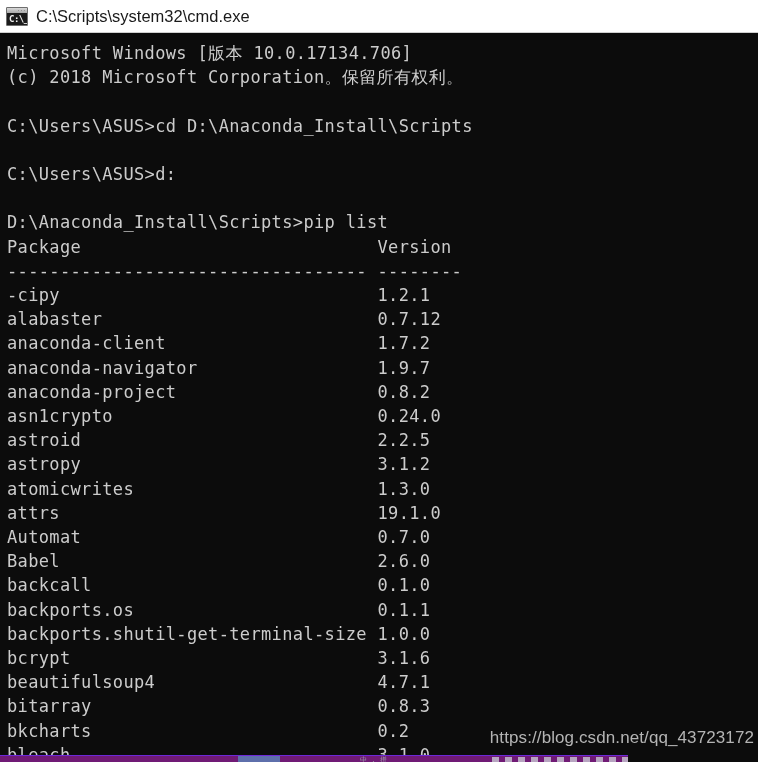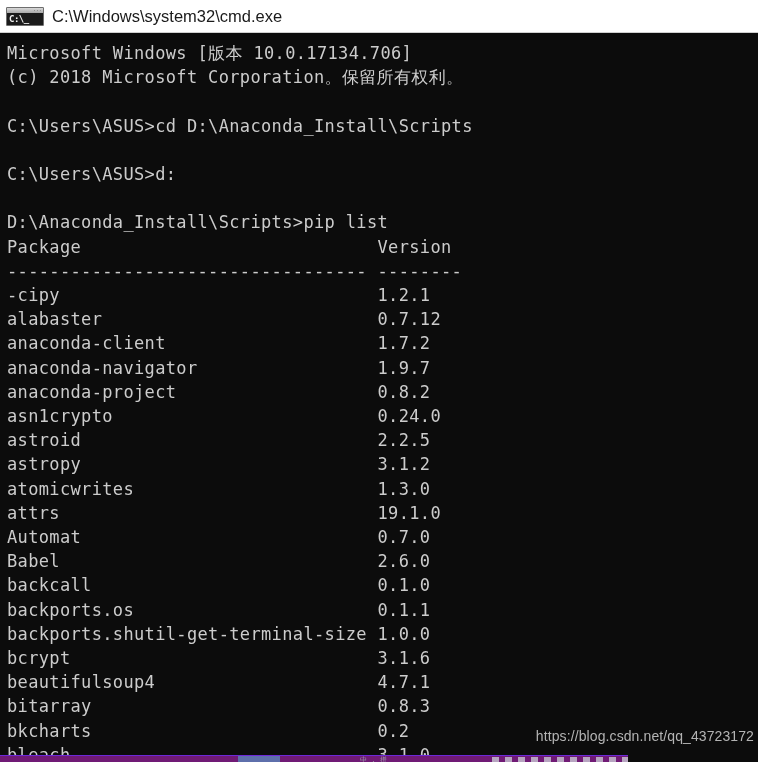--- a/index.html
+++ b/index.html
@@ -28,21 +28,21 @@
     width: 758px;
     height: 33px;
     background: #ffffff;
     border-bottom: 1px solid #cfcfcf;
     box-sizing: border-box;
     display: flex;
     align-items: center;
     padding-left: 6px;
   }
   #app-icon {
-    width: 38px;
+    width: 22px;
     height: 19px;
     flex: 0 0 auto;
     position: relative;
     background: #1b1b1b;
     border: 1px solid #6e6e6e;
     box-sizing: border-box;
     margin-right: 8px;
     border-radius: 1px;
     overflow: hidden;
   }
@@ -106,21 +106,21 @@
     white-space: pre;
     letter-spacing: 0.35px;
     -webkit-font-smoothing: none;
   }
   
   #watermark {
     position: absolute;
     right: 4px;
     top: 728px;
     font-family: "Liberation Sans", sans-serif;
-    font-size: 14px;
+    font-size: 17px;
     color: #b4b4b4;
     white-space: nowrap;
     letter-spacing: 0.1px;
   }
   
   #taskbar {
     position: absolute;
     left: 0;
     bottom: 0;
     width: 628px;
@@ -167,21 +167,21 @@
 
 <div id="window">
 
   <div id="titlebar">
     <div id="app-icon">
       <div class="icon-caption">
         <span class="dots">···</span>
       </div>
       <div class="icon-prompt">C:\_</div>
     </div>
-    <span id="title-text">C:\Windows\system32\cmd.exe</span>
+    <span id="title-text">C:\Scripts\system32\cmd.exe</span>
   </div>
 
   <div id="console">
     <pre id="console-text">Microsoft Windows [版本 10.0.17134.706]
 (c) 2018 Microsoft Corporation。保留所有权利。
 
 C:\Users\ASUS&gt;cd D:\Anaconda_Install\Scripts
 
 C:\Users\ASUS&gt;d:
 

